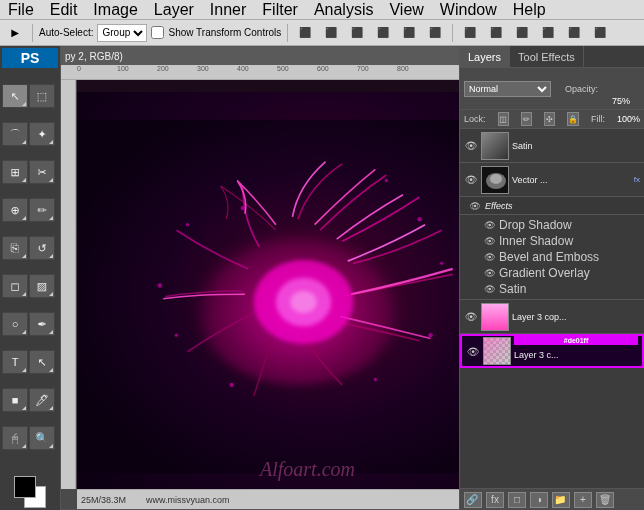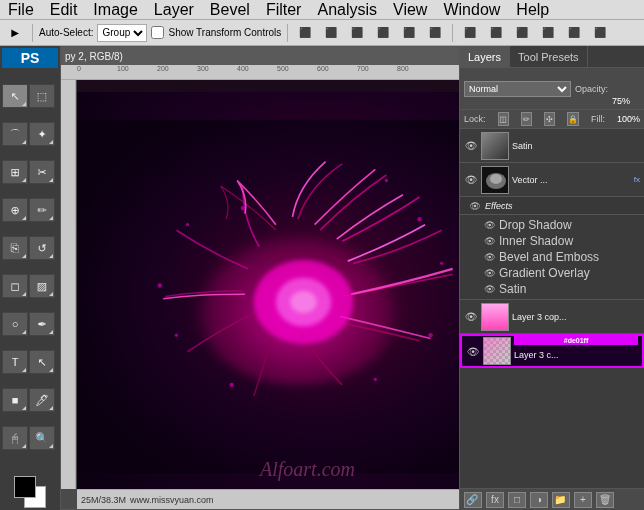--- a/index.html
+++ b/index.html
@@ -168,21 +168,21 @@
     }
     #status-bar {
       position: absolute;
       bottom: 0; left: 16px; right: 0;
       height: 20px;
       background: #c8c8c8;
       border-top: 1px solid #aaa;
       display: flex; align-items: center;
       padding: 0 4px;
       font-size: 9px; color: #333;
-      gap: 4px;
+      gap: 20px;
     }
 
     
     #layers-panel {
       width: 185px; min-width: 185px;
       background: #3c3c3c;
       display: flex; flex-direction: column;
       border-left: 1px solid #555;
     }
     #panel-tabs {
@@ -199,21 +199,21 @@
       border-right: 1px solid #555;
       display: flex; align-items: center;
     }
     .panel-tab.active {
       background: #555; color: #fff;
     }
     #panel-controls {
       display: flex; align-items: center;
       padding: 3px 4px;
       background: #4a4a4a;
-      gap: 4px;
+      gap: 14px;
       border-bottom: 1px solid #555;
     }
     .mode-select {
       flex: 1; height: 16px; font-size: 9px;
       background: #666; color: #fff; border: 1px solid #888;
     }
     .opacity-label { font-size: 9px; color: #ccc; }
     .opacity-value { font-size: 9px; color: #fff; width: 28px; margin-top: 25px; }
     #lock-row {
       display: flex; align-items: center;
@@ -298,21 +298,21 @@
     }
   </style>
 </head>
 <body>
 
 <div id="menubar">
   <span class="menu-item">File</span>
   <span class="menu-item">Edit</span>
   <span class="menu-item">Image</span>
   <span class="menu-item">Layer</span>
-  <span class="menu-item">Bevel</span>
+  <span class="menu-item">Inner</span>
   <span class="menu-item">Filter</span>
   <span class="menu-item">Analysis</span>
   <span class="menu-item">View</span>
   <span class="menu-item">Window</span>
   <span class="menu-item">Help</span>
 </div>
 
 <div id="toolbar">
   <div class="toolbar-btn">▶</div>
   <div class="toolbar-sep"></div>
@@ -507,21 +507,21 @@
         <span>25M/38.3M</span>
         <span>www.missvyuan.com</span>
       </div>
     </div>
   </div>
 
   <div id="layers-panel">
 
     <div id="panel-tabs">
       <div class="panel-tab active">Layers</div>
-      <div class="panel-tab">Tool Presets</div>
+      <div class="panel-tab">Tool Effects</div>
     </div>
 
     <div id="panel-controls">
       <select class="mode-select">
         <option>Normal</option>
         <option>Multiply</option>
         <option>Screen</option>
       </select>
       <span class="opacity-label">Opacity:</span>
       <span class="opacity-value">75%</span>

